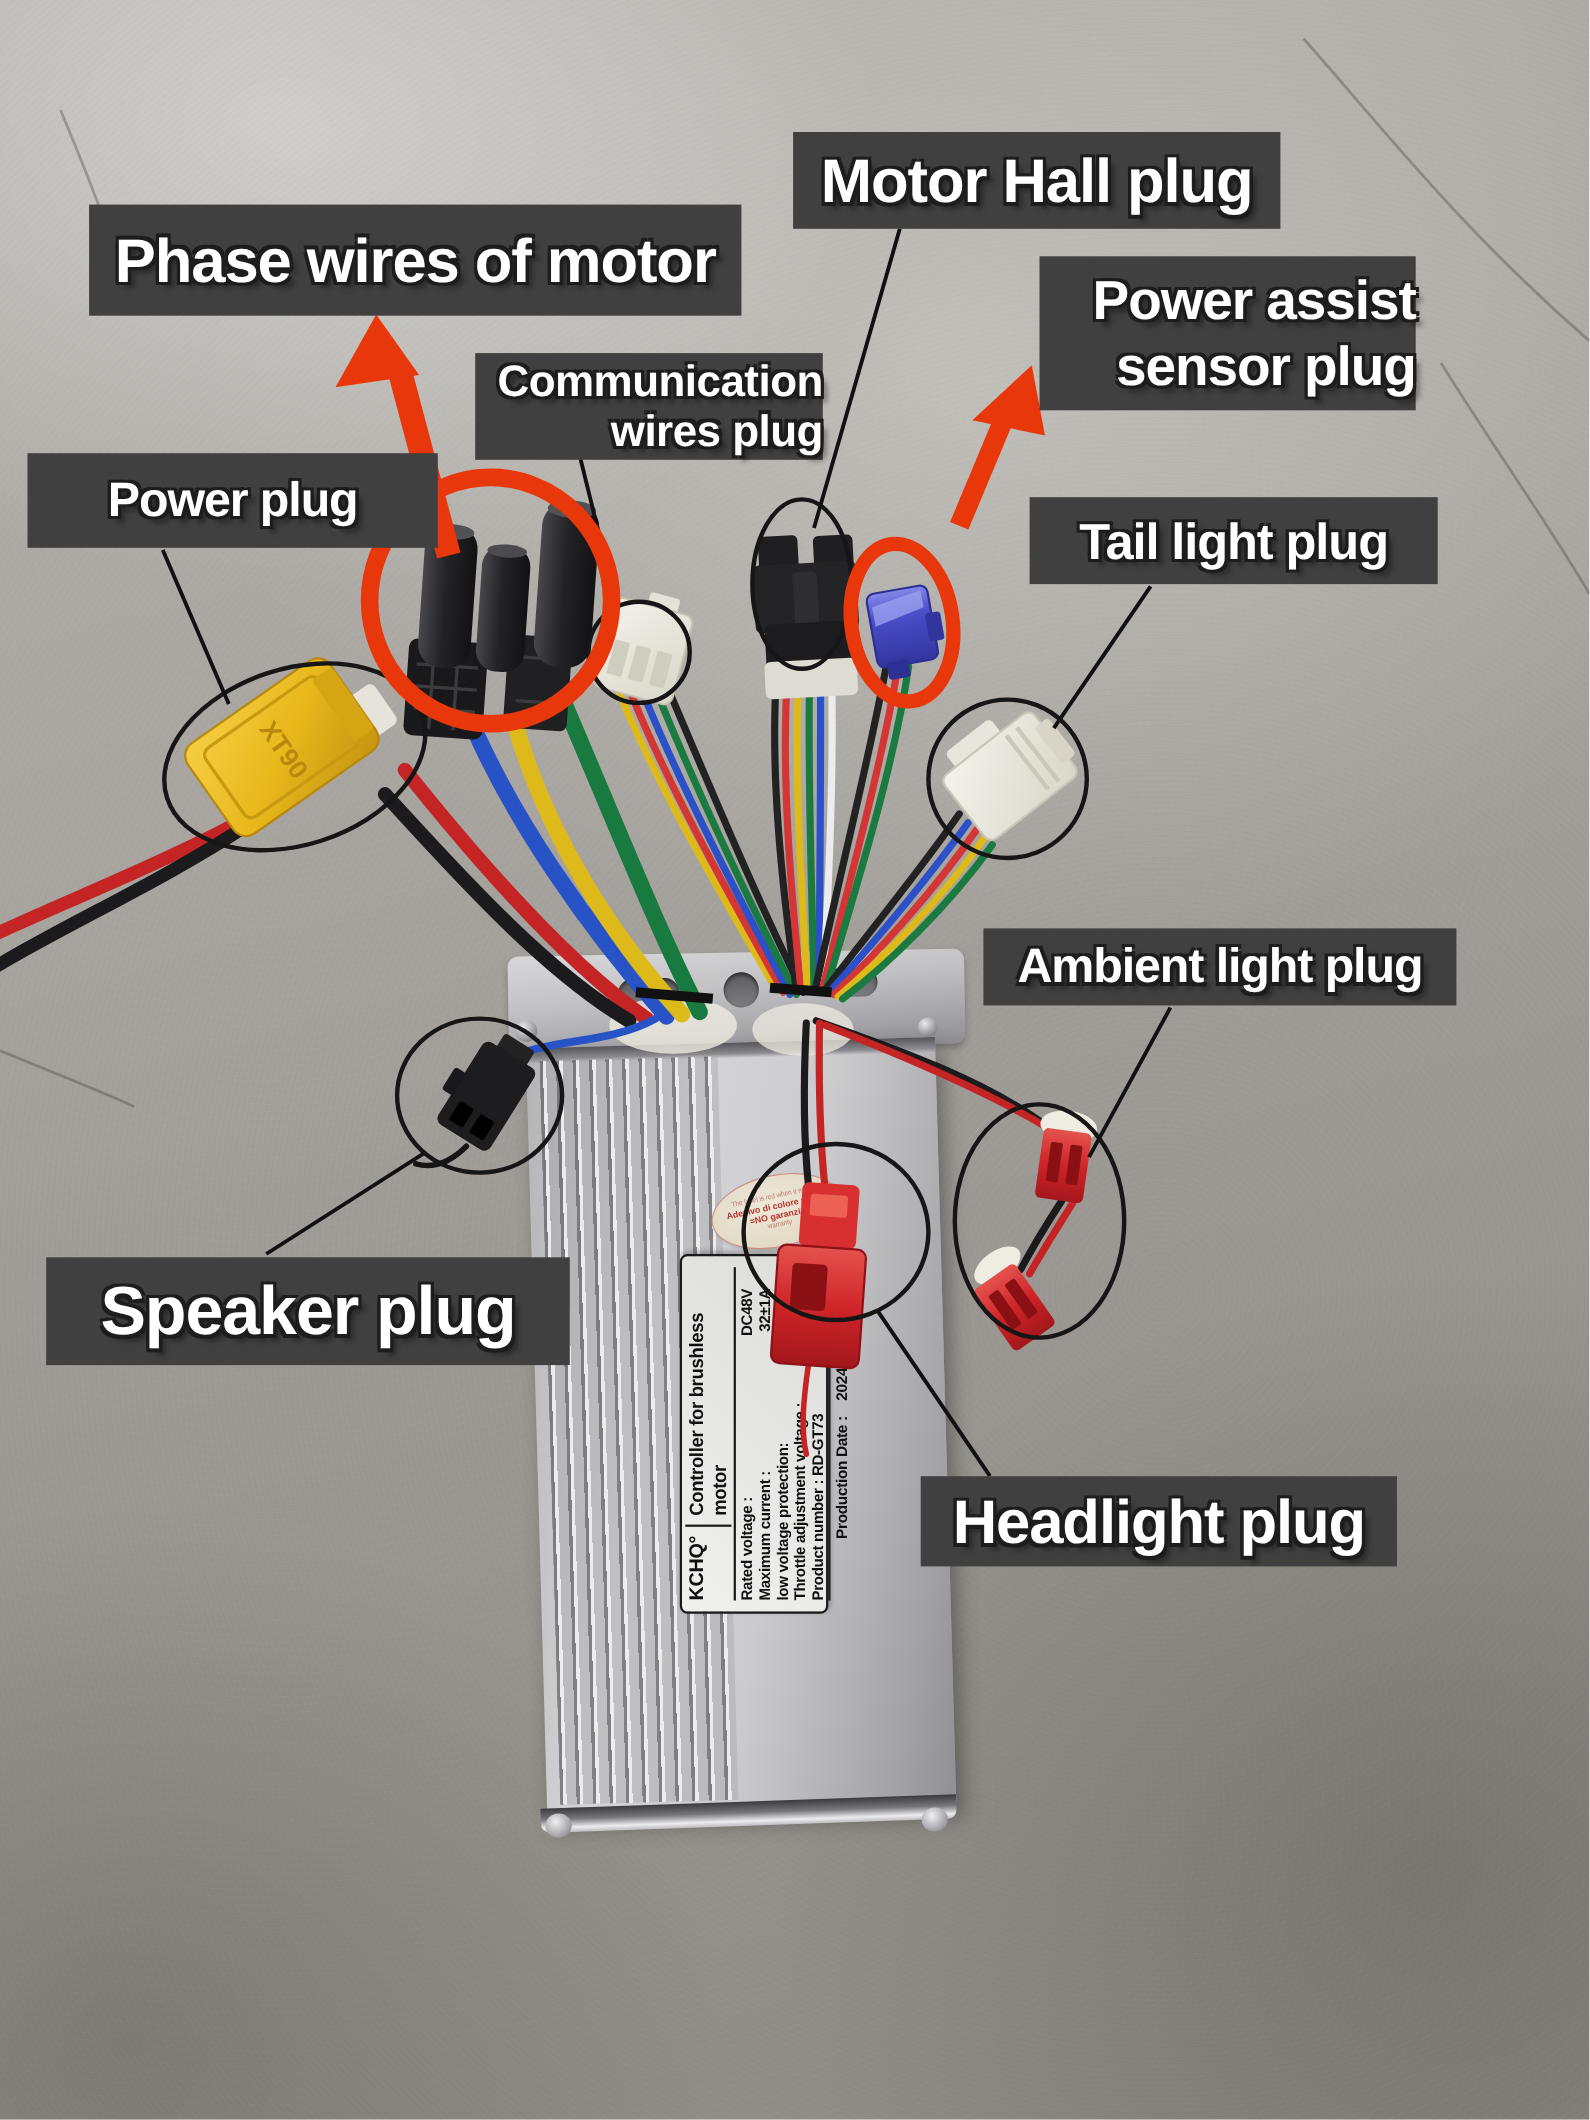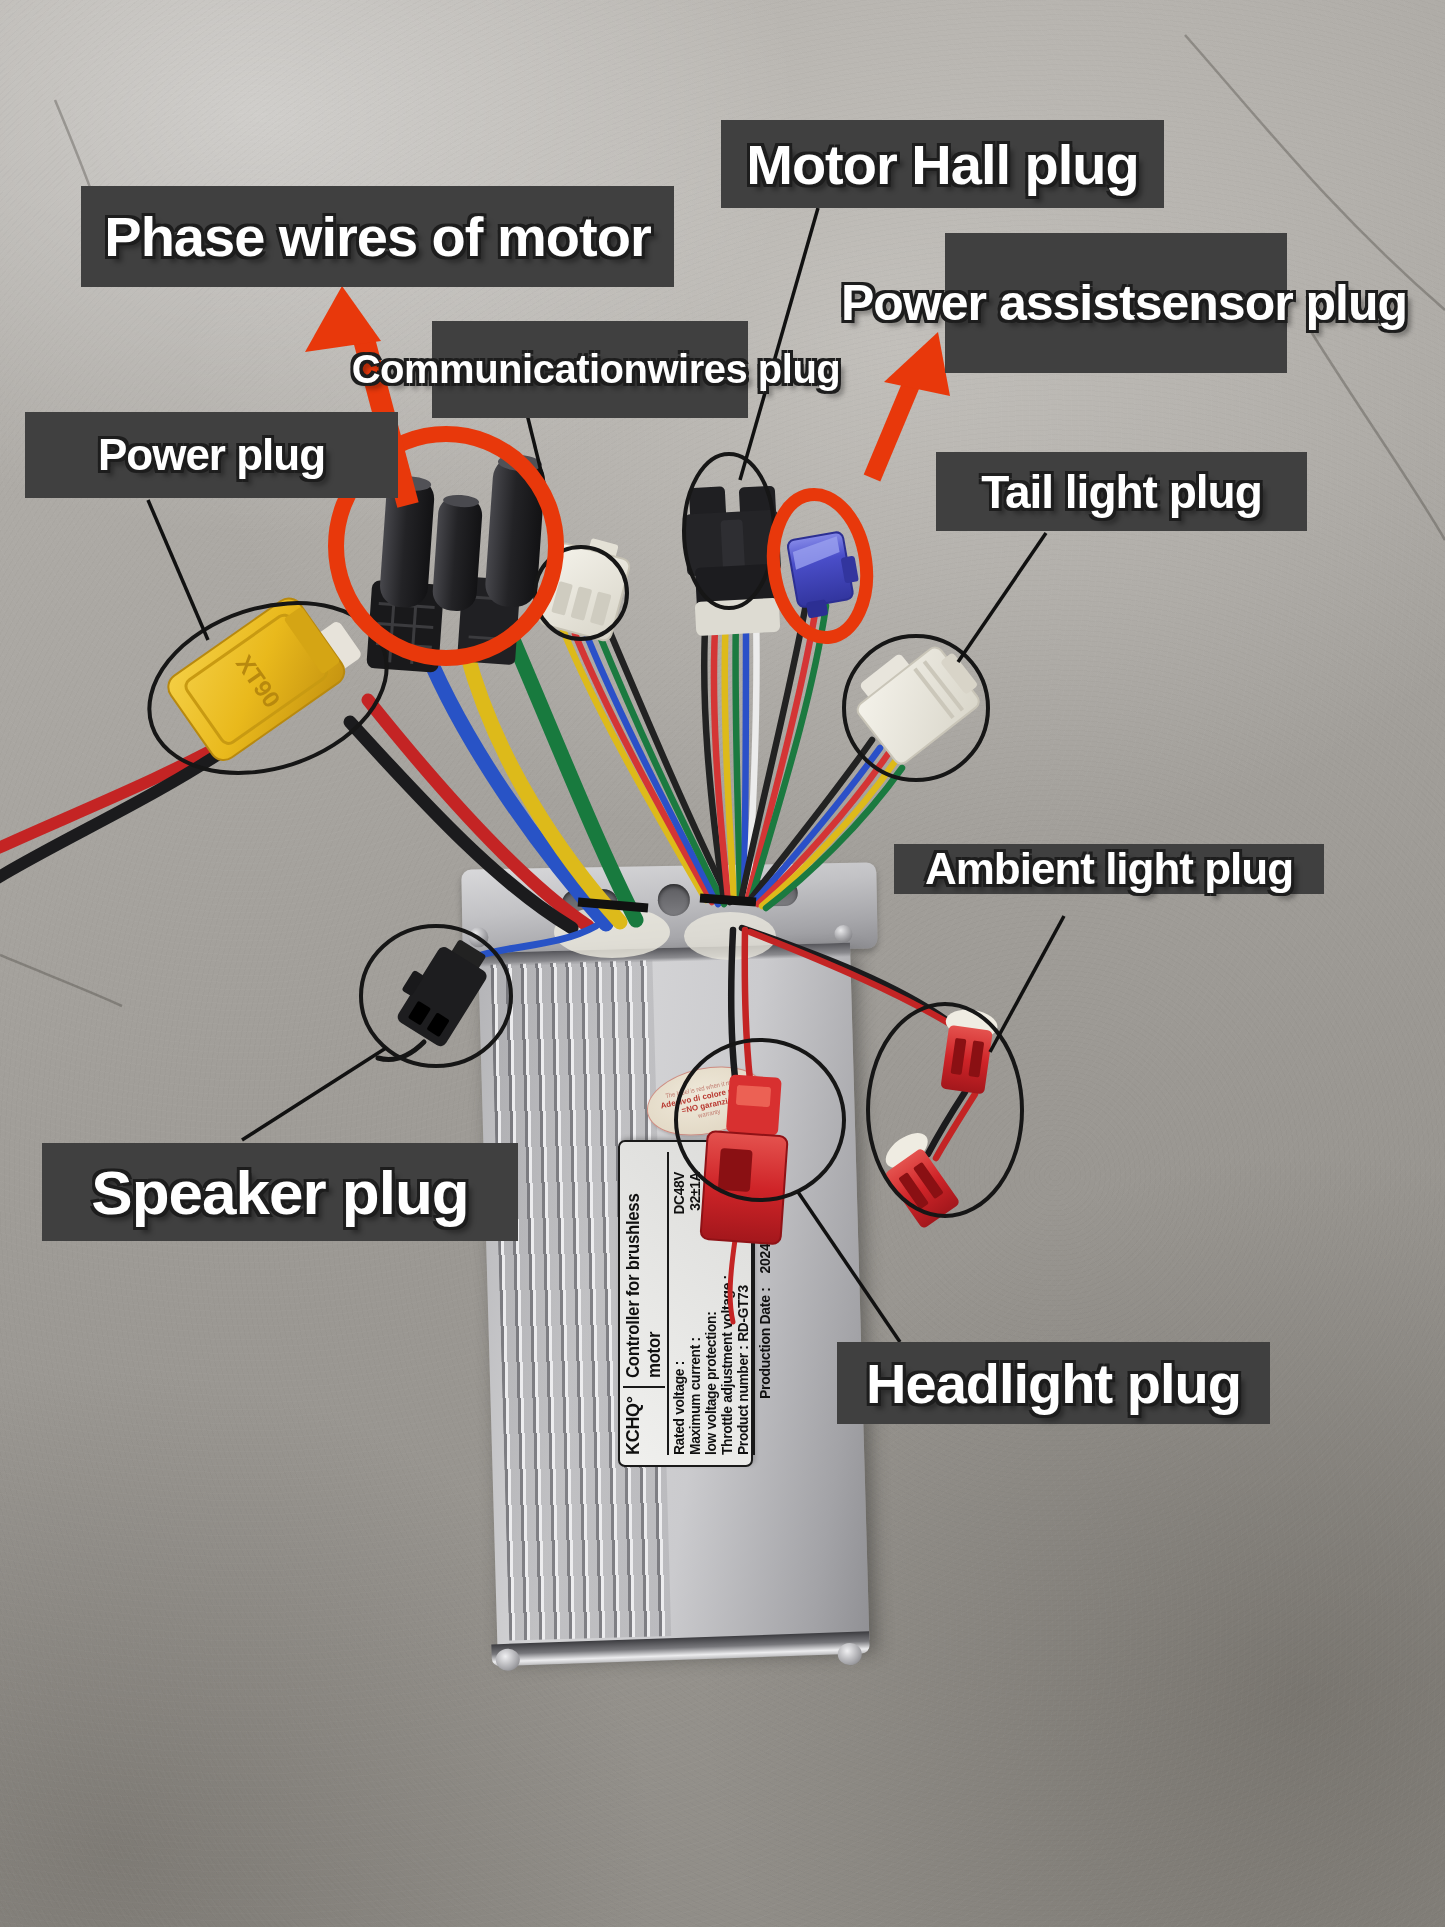--- a/index.html
+++ b/index.html
@@ -81,30 +81,30 @@
     font-size:8px;font-weight:bold;text-align:center;line-height:1.15;
     box-shadow:1px 2px 3px rgba(60,60,60,.25);}
   .sticker .rim{font-size:6.5px;color:#c07a6e;font-weight:normal;transform:scaleX(.9);}
 
   
   .tag{position:absolute;background:#404040;color:#fff;font-weight:bold;
     display:flex;align-items:center;justify-content:center;white-space:nowrap;
     letter-spacing:-1px;box-sizing:border-box;
     text-shadow:-3px -3px 0 #1d1d1d,3px -3px 0 #1d1d1d,-3px 3px 0 #1d1d1d,
                 3px 3px 0 #1d1d1d,6px 6px 5px rgba(0,0,0,.35);}
-  .tag.two{flex-direction:row;align-items:center;justify-content:center;}
+  .tag.two{flex-direction:column;align-items:flex-end;justify-content:center;}
   #tag-motor-hall{left:721px;top:120px;width:443px;height:88px;font-size:56px;}
   #tag-phase{left:81px;top:186px;width:593px;height:101px;font-size:56px;}
   #tag-comm{left:432px;top:302px;width:316px;height:97px;font-size:40px;
     line-height:1.12;padding-left:12px;letter-spacing:-.5px;margin-top:19px;}
   #tag-assist{left:945px;top:233px;width:342px;height:140px;font-size:50px;
     line-height:1.2;padding-left:16px;}
   #tag-power{left:25px;top:412px;width:373px;height:86px;font-size:44px;}
   #tag-tail{left:936px;top:452px;width:371px;height:79px;font-size:46px;text-align:center;}
-  #tag-ambient{left:894px;top:844px;width:430px;height:50px;font-size:44px;}
+  #tag-ambient{left:894px;top:844px;width:430px;height:70px;font-size:44px;}
   #tag-speaker{left:42px;top:1143px;width:476px;height:98px;font-size:62px;}
   #tag-headlight{left:837px;top:1342px;width:433px;height:82px;font-size:56px;}
 </style>
 </head>
 <body>
 
 <div class="floor"></div>
 <div class="floor-noise"></div>
 
 <svg width="1445" height="1927" viewBox="0 0 1445 1927">

